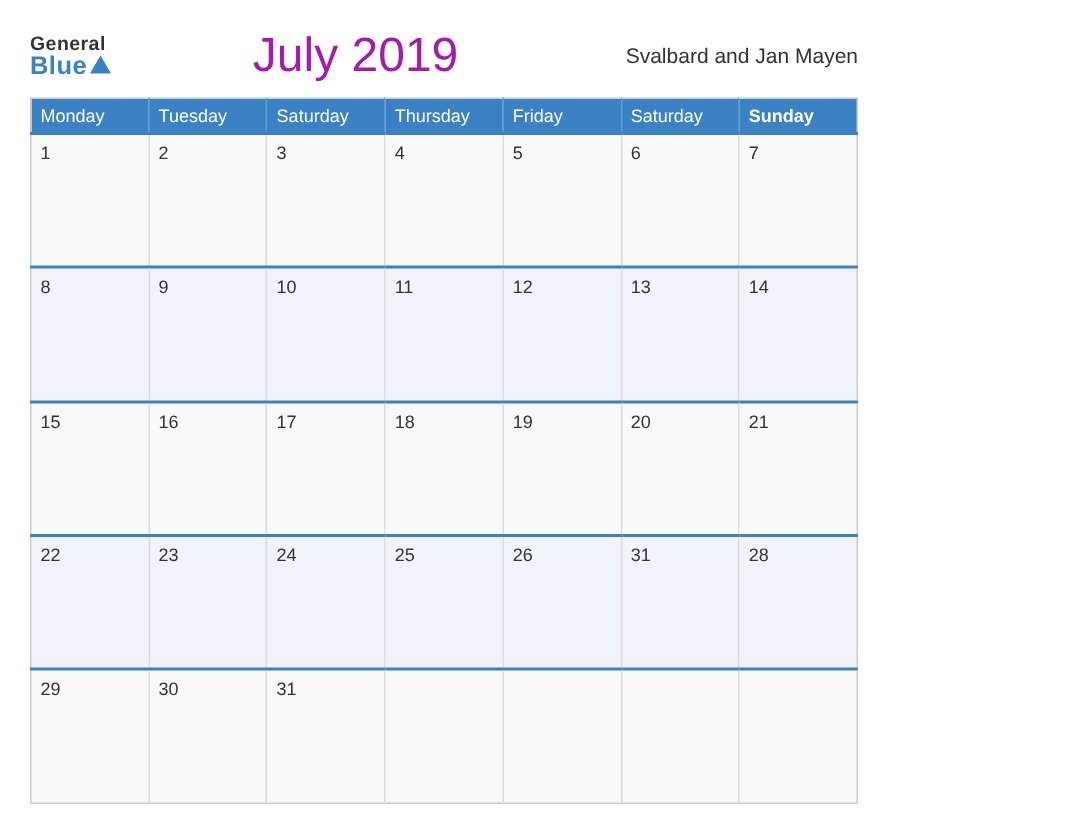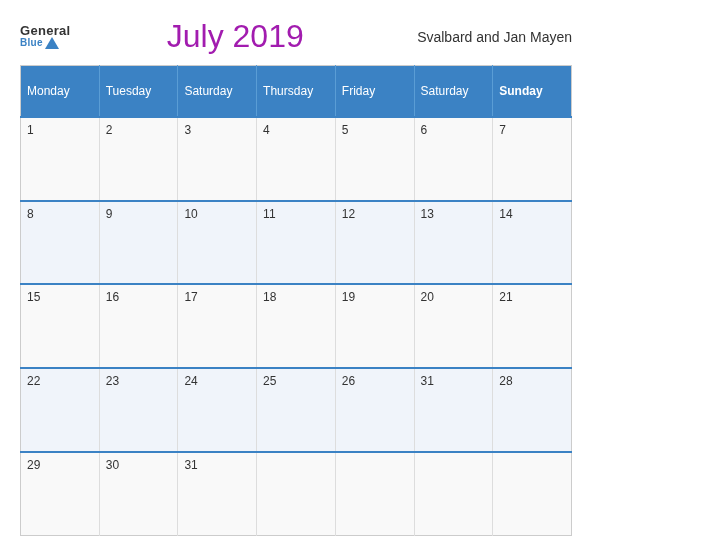--- a/index.html
+++ b/index.html
@@ -29,21 +29,21 @@
       align-items: flex-start;
       line-height: 1;
     }
     .logo-general {
       font-size: 13px;
       font-weight: bold;
       color: #333;
       letter-spacing: 0.3px;
     }
     .logo-blue {
-      font-size: 10px;
+      font-size: 17px;
       font-weight: bold;
       color: #3b82c4;
       letter-spacing: 0.3px;
       display: flex;
       align-items: center;
     }
     .logo-triangle {
       width: 0;
       height: 0;
       border-left: 7px solid transparent;
@@ -71,21 +71,21 @@
       border: 1px solid #ccc;
       border-collapse: collapse;
       width: 100%;
       table-layout: fixed;
     }
     .calendar thead tr th {
       background-color: #3b82c4;
       color: #fff;
       font-size: 12px;
       font-weight: normal;
-      padding: 18px 6px;
+      padding: 4px 6px;
       text-align: left;
       border-right: 1px solid #5a9dd5;
     }
     .calendar thead tr th:last-child {
       border-right: none;
       font-weight: bold;
     }
     .calendar tbody tr {
       height: 78px;
     }

